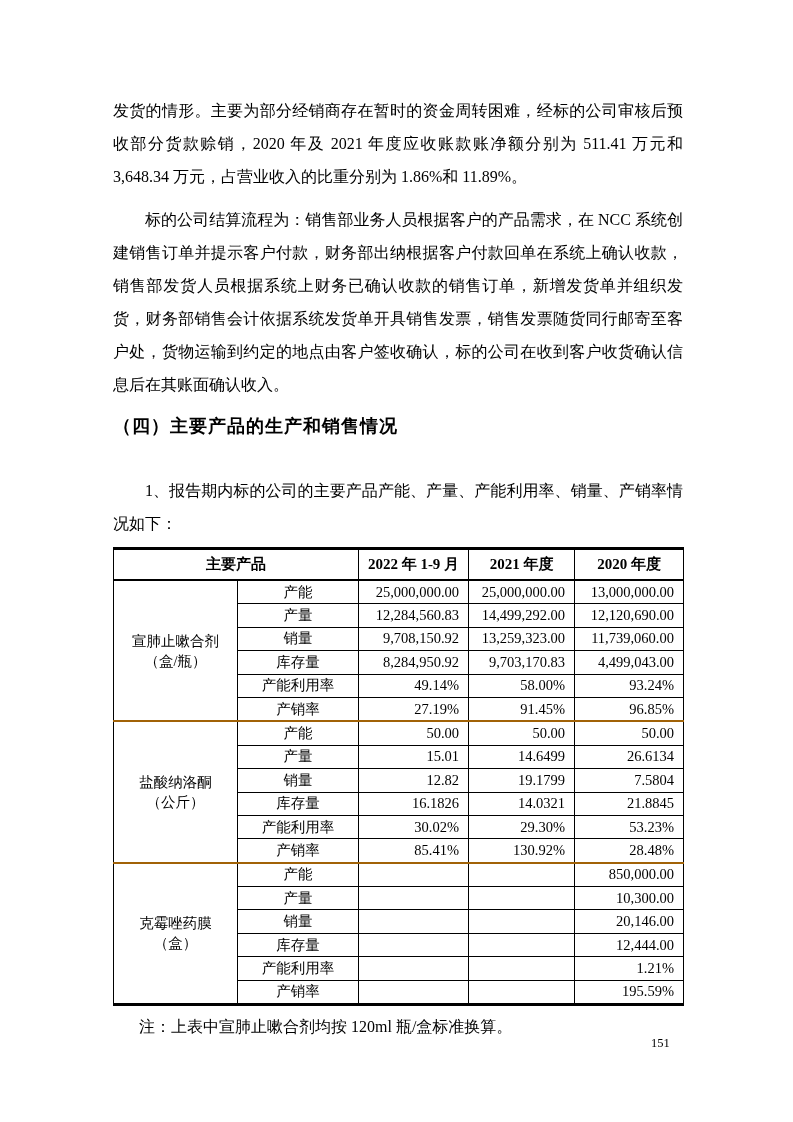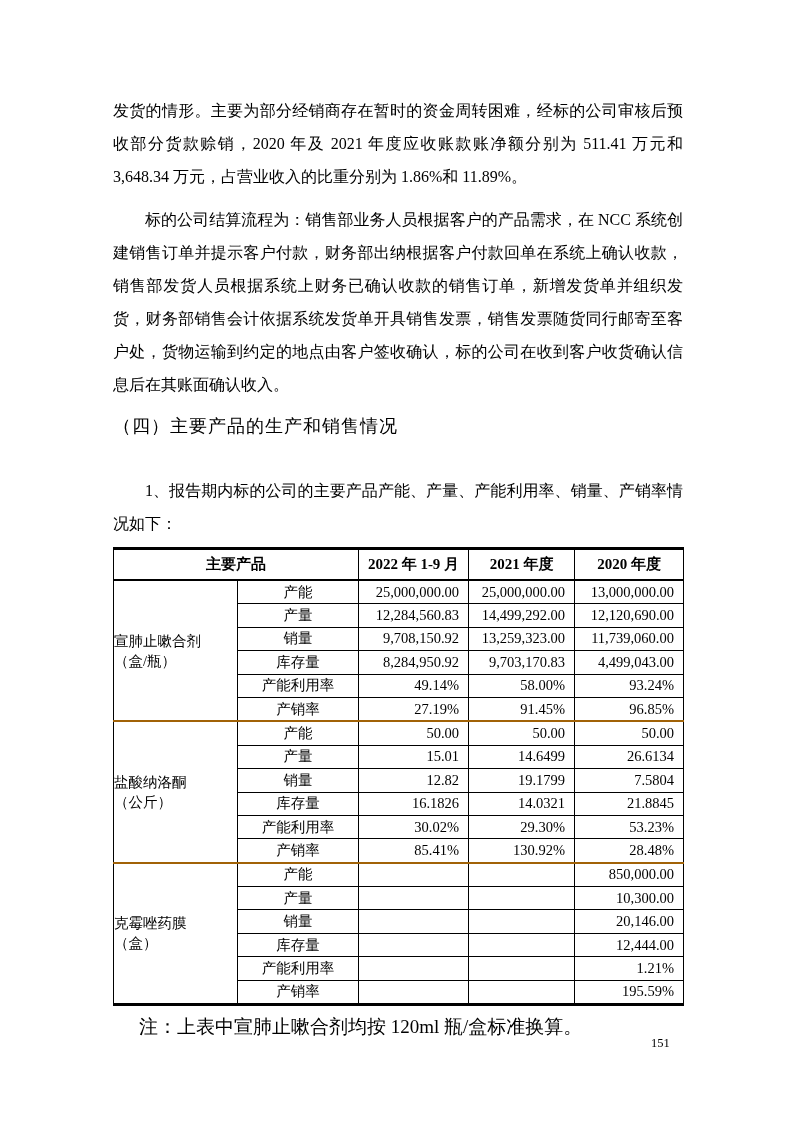--- a/index.html
+++ b/index.html
@@ -18,21 +18,21 @@
     font-size: 16px;
     line-height: 33px;
     text-align: justify;
     margin: 0;
   }
   .indent { text-indent: 32px; }
   .para-2 { margin-top: 10px; }
   .section-heading {
     font-family: "Liberation Sans", sans-serif;
     font-size: 18px;
-    font-weight: normal;
+    font-weight: bold;
     line-height: 26px;
     margin: 12px 0 0 0;
     letter-spacing: 1px;
   }
   .table-intro { margin-top: 35px; }
   table.data-table {
     border-collapse: collapse;
     table-layout: fixed;
     width: 570px;
     margin-top: 7px;
@@ -48,27 +48,28 @@
   }
   table.data-table thead th {
     height: 29px;
     font-size: 15px;
     font-weight: bold;
     border-bottom: 2px solid #000;
   }
   table.data-table tbody td { height: 22.4px; }
   table.data-table tr.group-start td { border-top: 2px solid #a16207; }
   .product-cell {
+    text-align: center;
     vertical-align: middle;
     line-height: 20px;
   }
   .metric-cell { text-align: center; }
   .value-cell { text-align: right; padding-right: 9px !important; }
   .note {
-    font-size: 19px;
+    font-size: 16px;
     line-height: 20px;
     margin: 11px 0 0 26px;
   }
   .page-number {
     position: absolute;
     top: 1036px;
     left: 651px;
     font-size: 12.5px;
   }
 </style>

